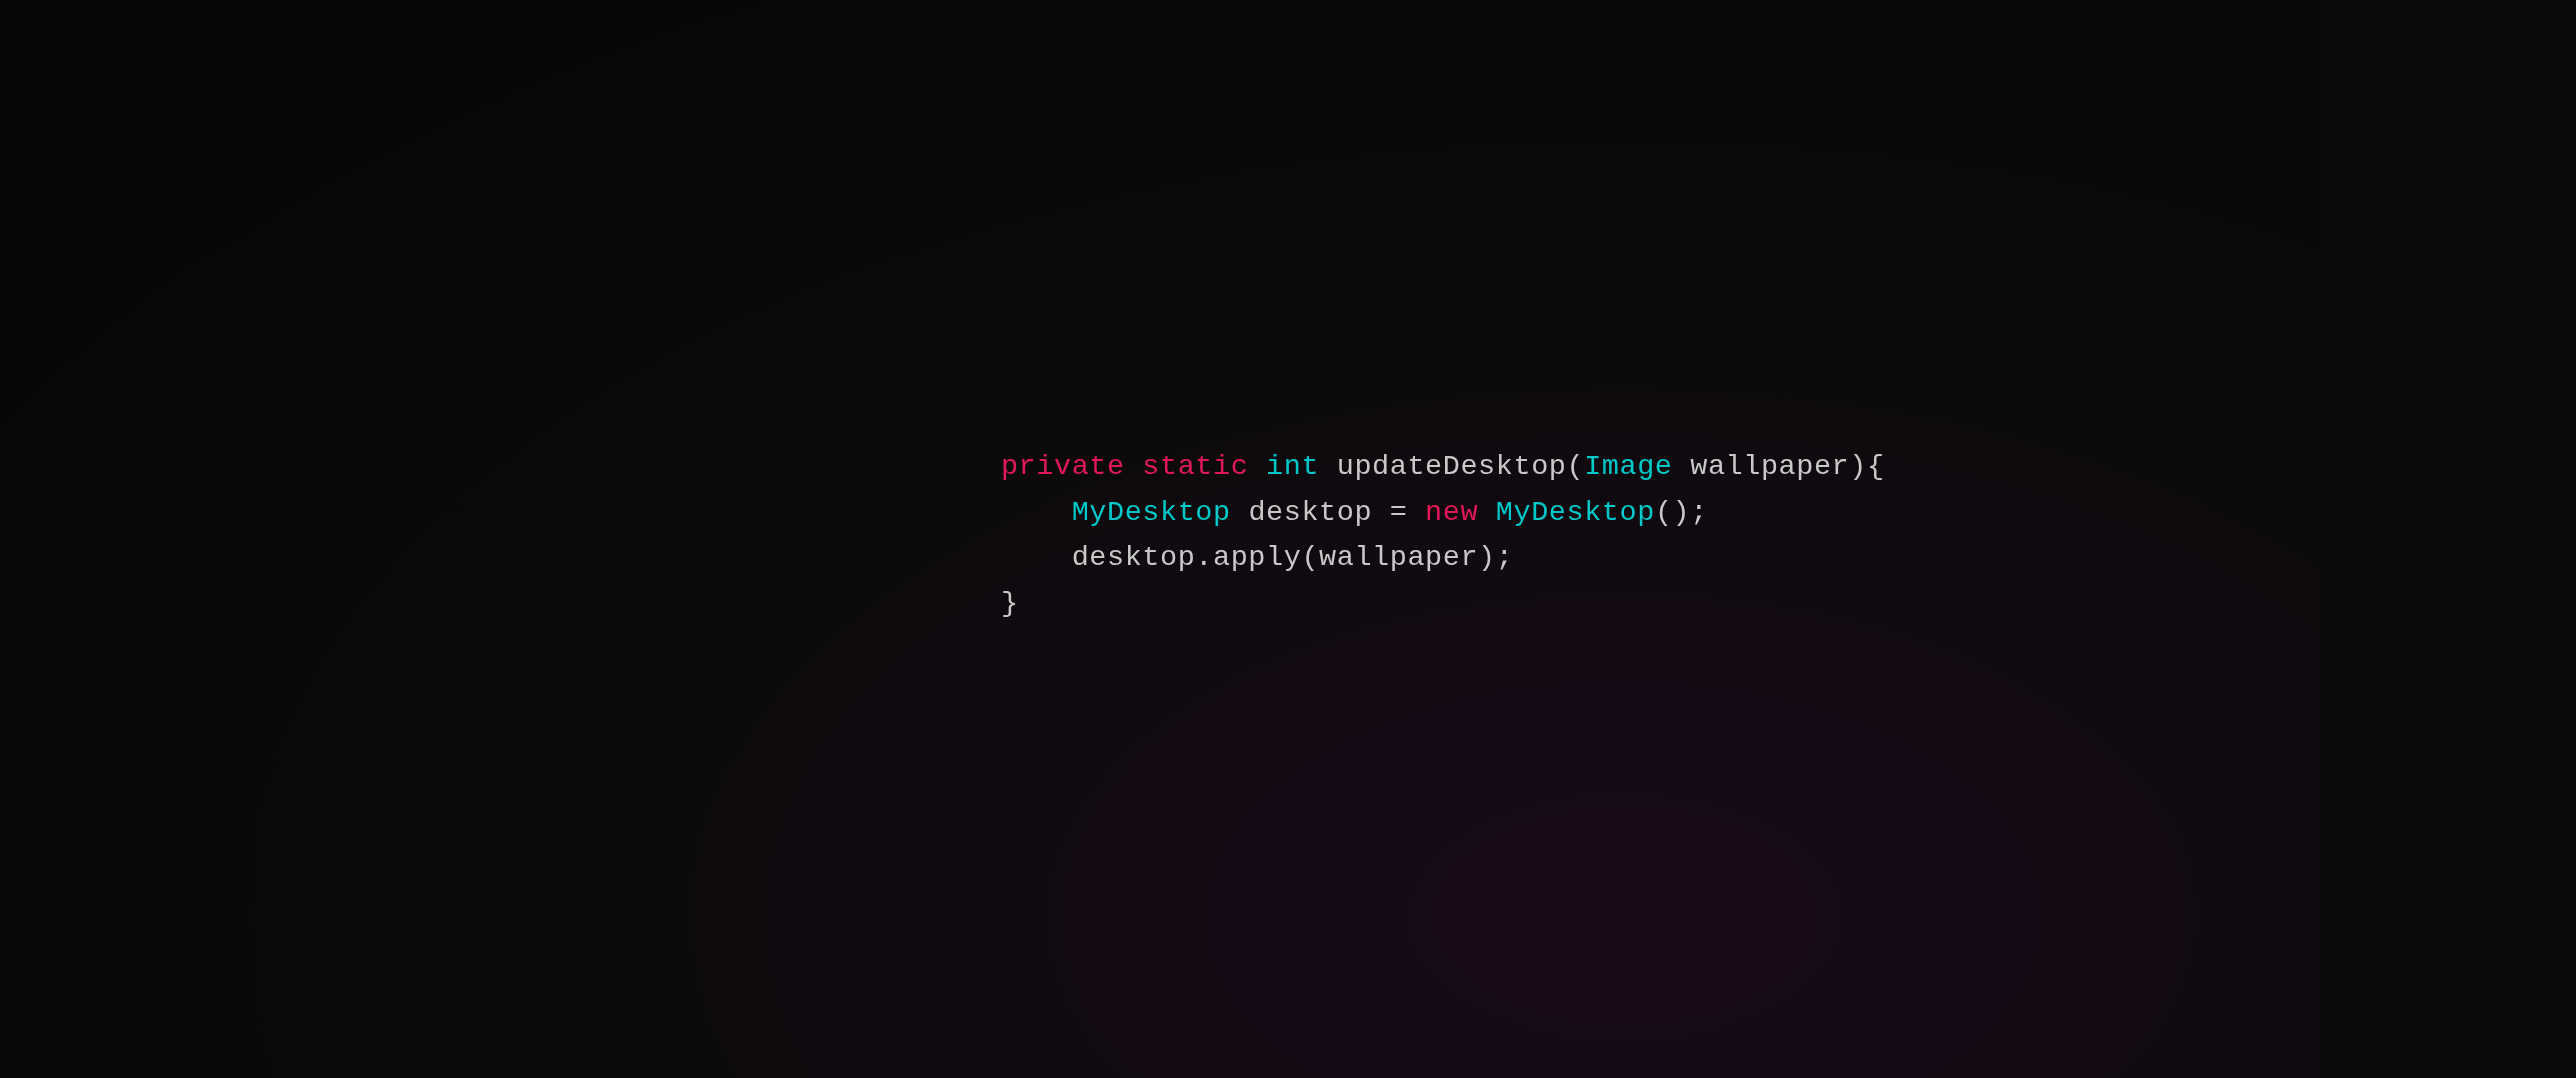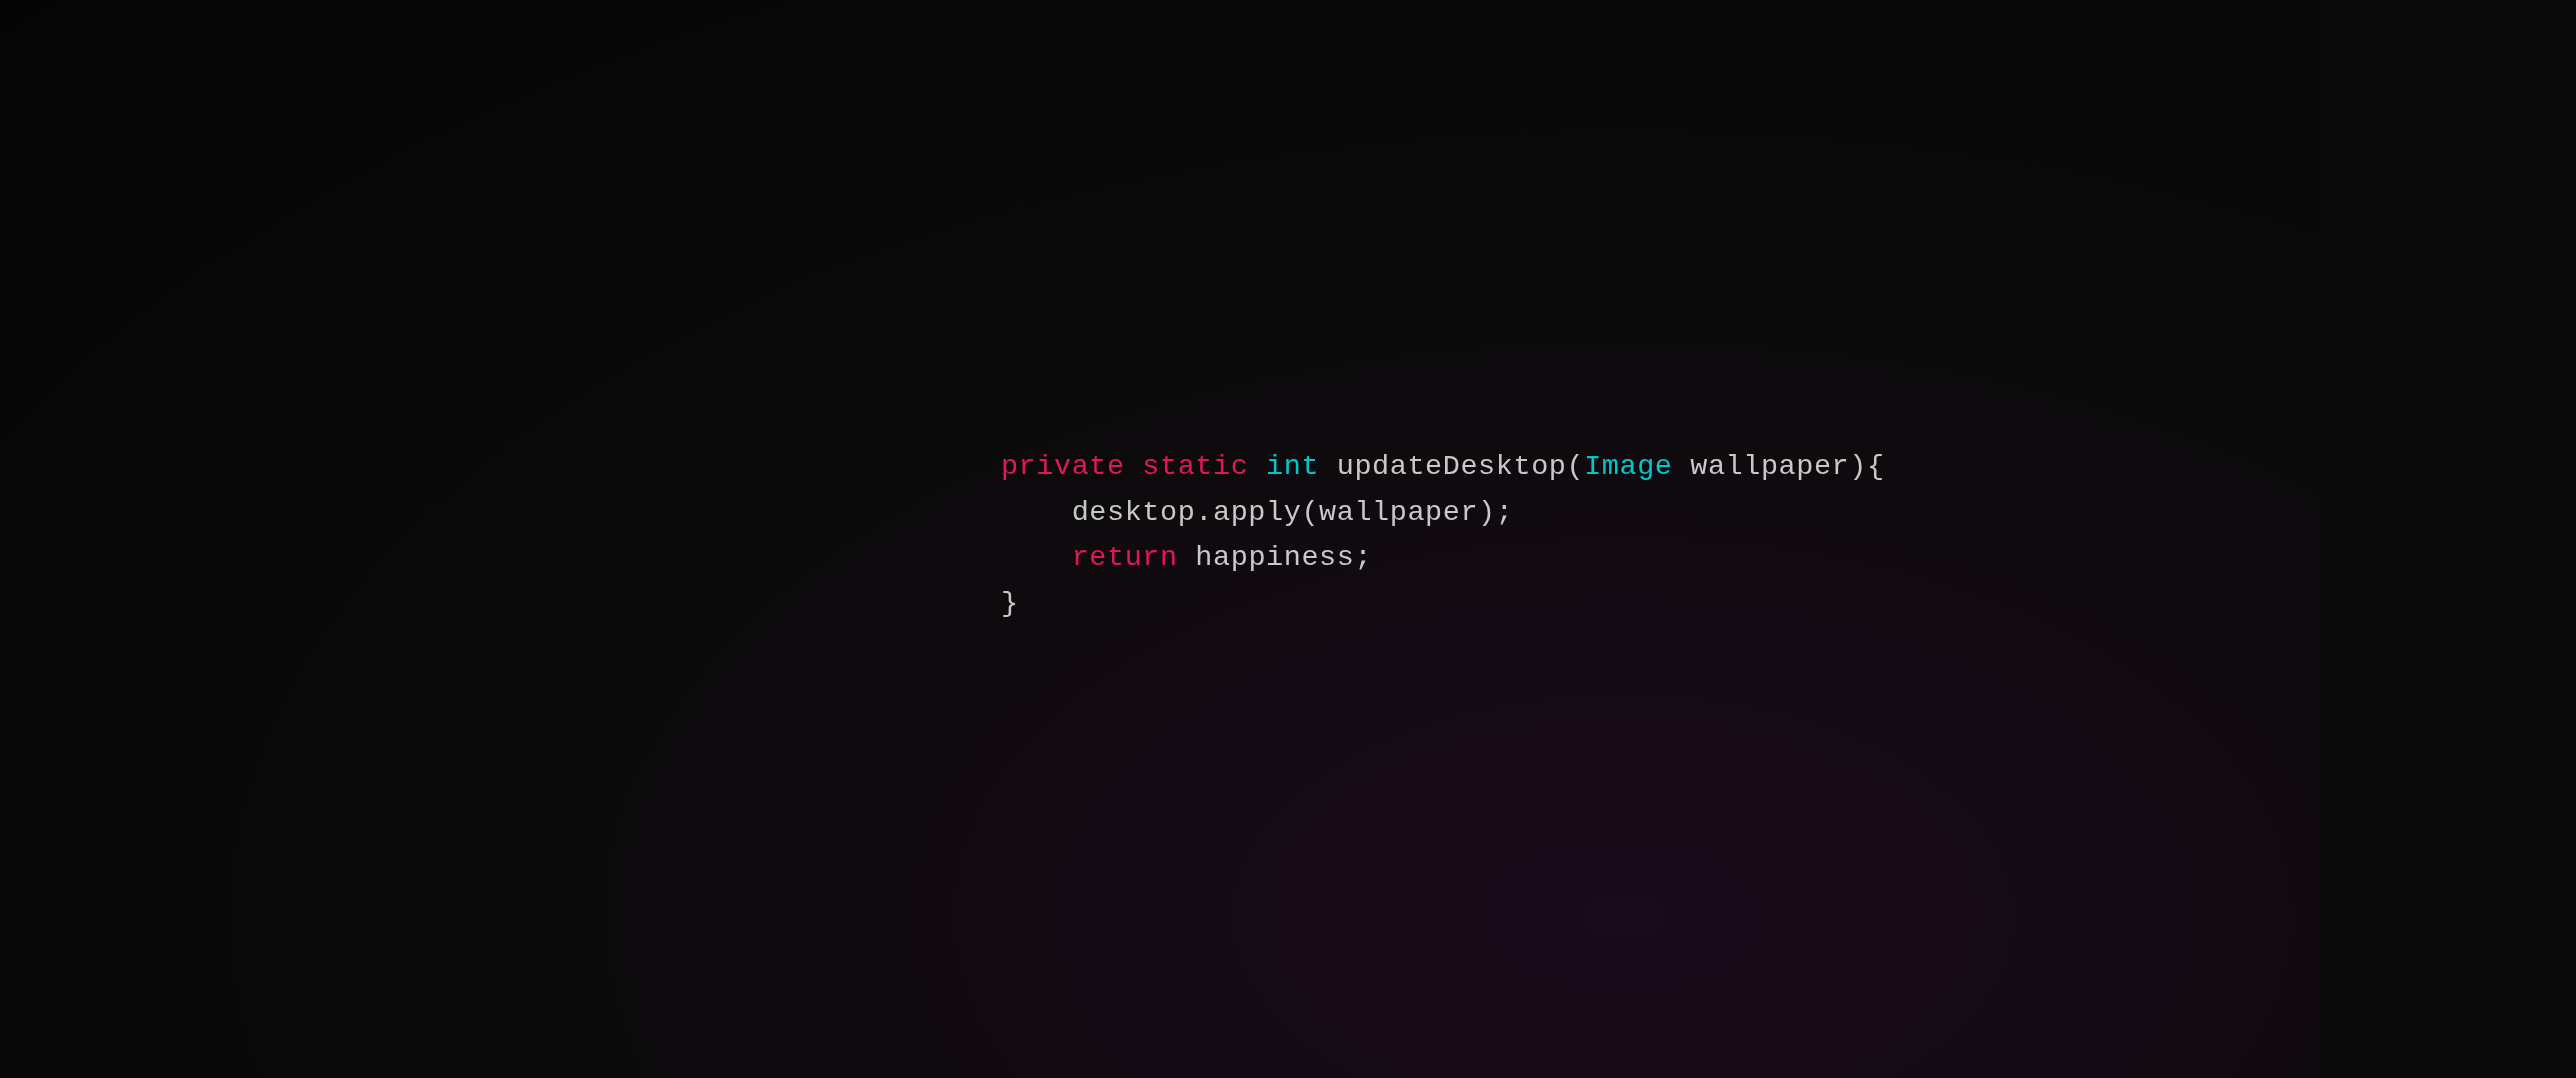--- a/index.html
+++ b/index.html
@@ -48,22 +48,22 @@
   </style>
 </head>
 <body>
 
 <div class="screen">
   <div class="code-block">
 
     <span class="line"><span class="c-pink">private static </span><span class="c-cyan">int</span><span class="c-white"> updateDesktop(</span><span class="c-cyan">Image</span><span class="c-white"> wallpaper){</span></span>
 
 
+    <span class="line"><span class="c-white">    </span><span class="c-cyan">MyDesktop</span><span class="c-white"> desktop = </span><span class="c-pink">new</span><span class="c-white"> </span><span class="c-cyan">MyDesktop</span><span class="c-white">();</span></span>
 
     <span class="line"><span class="c-white">    desktop.apply(wallpaper);</span></span>
 
 
-    <span class="line"><span class="c-white">    </span><span class="c-pink">return</span><span class="c-white"> happiness;</span></span>
 
     <span class="line"><span class="c-white">}</span></span>
   </div>
 </div>
 
 
 </body></html>

